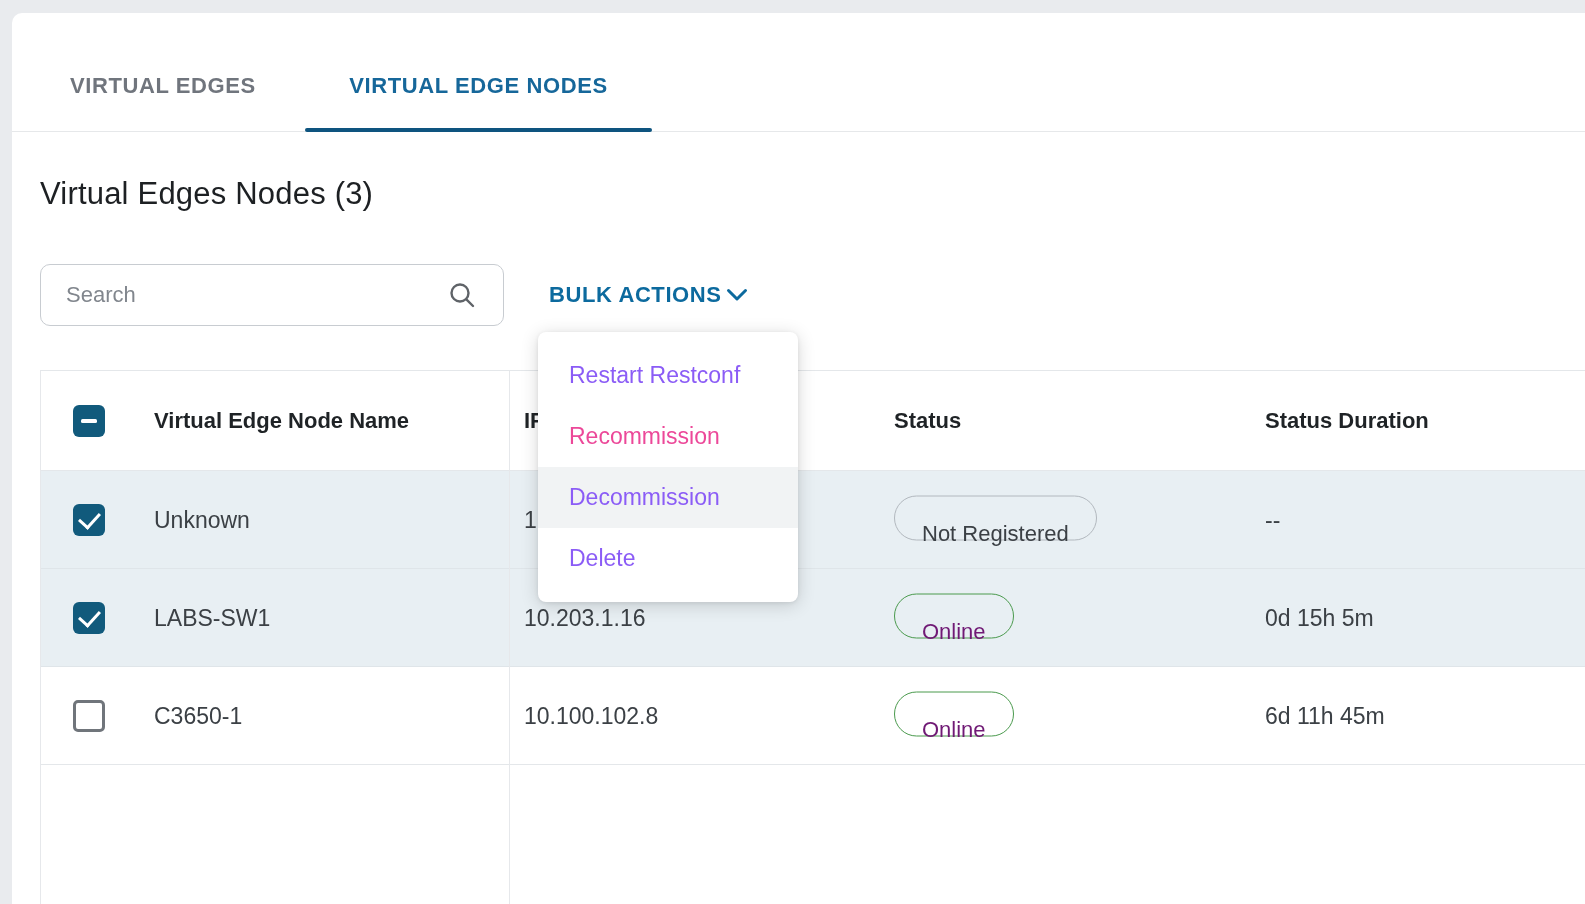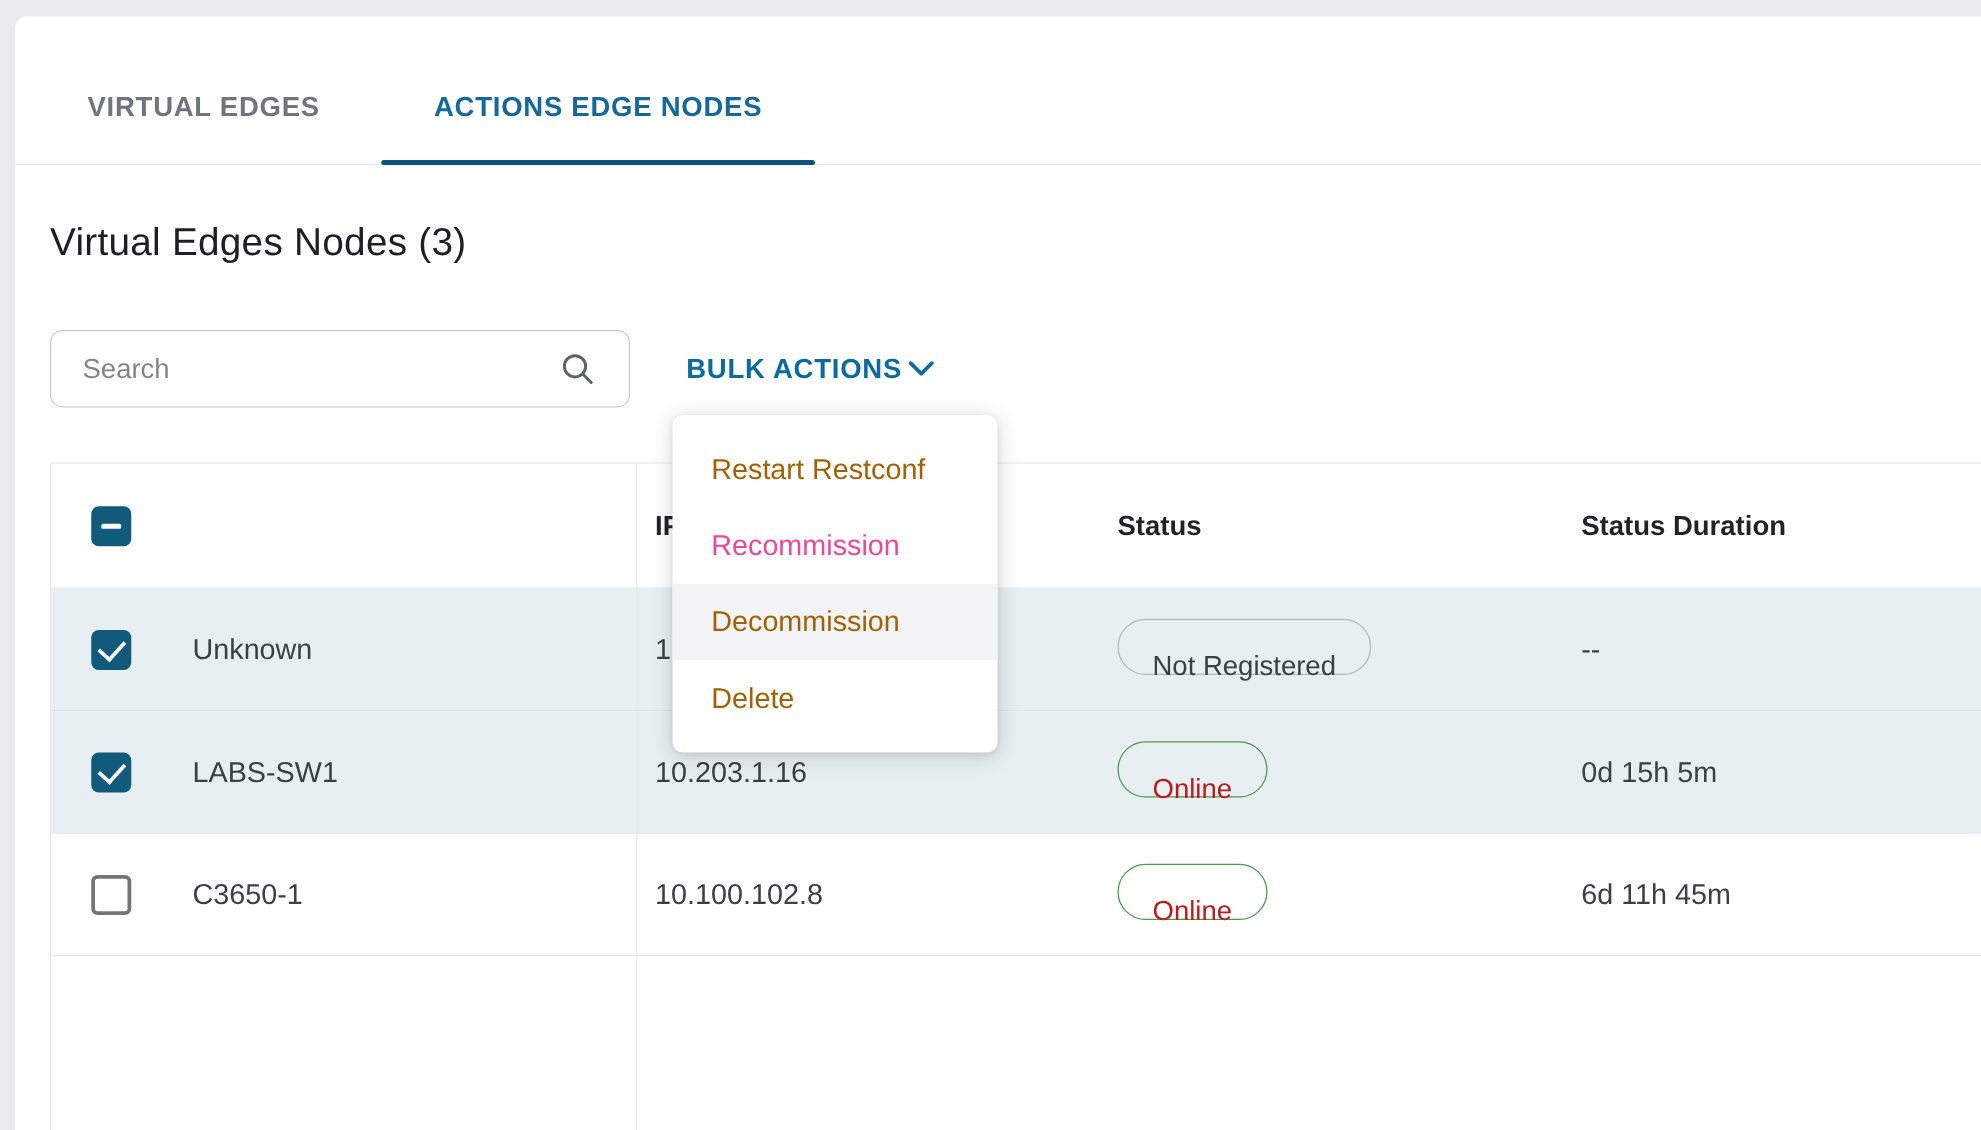--- a/index.html
+++ b/index.html
@@ -90,44 +90,44 @@
     content:"";position:absolute;left:8px;top:14px;width:16px;height:4px;
     background:#fff;border-radius:1.5px;
   }
   .cb.off{background:#fff;border:3px solid #70757b;border-radius:5px;}
   
   .badge{
     display:inline-block;height:45px;line-height:42px;border-radius:23px;
     padding:16px 27px;font-size:22px;box-sizing:border-box;border:1.5px solid;
   }
   .badge.neutral{border-color:#b2b8be;color:#3b4045;}
-  .badge.positive{border-color:#4a9a4d;color:#b91c1c;}
+  .badge.positive{border-color:#4a9a4d;color:#701a75;}
   
   .menu{
     position:absolute;left:526px;top:319px;width:260px;
     background:#fff;border-radius:8px;z-index:10;
     box-shadow:0 3px 18px rgba(0,0,0,0.16), 0 1px 4px rgba(0,0,0,0.08);
     padding:13px 0;
   }
   .mi{
     height:61px;line-height:61px;padding:0 31px;
-    font-size:23px;color:#a16207;cursor:pointer;white-space:nowrap;
+    font-size:23px;color:#8b5cf6;cursor:pointer;white-space:nowrap;
   }
   .mi.disabled{color:#ec4899;cursor:default;}
   .mi.hovered{background:#f1f3f4;}
 </style>
 </head>
 <body>
 
 <div class="card">
 
   <div class="tabbar">
     <div class="tab t1">VIRTUAL EDGES</div>
     <div class="tab t2">
-      <span>ACTIONS EDGE NODES</span>
+      <span>VIRTUAL EDGE NODES</span>
       <span class="underline"></span>
     </div>
   </div>
 
   <h1 class="heading">Virtual Edges Nodes (3)</h1>
 
   <div class="searchbox">
     <input type="text" placeholder="Search" style="">
     <svg class="search-ic" width="30" height="30" viewBox="0 0 30 30">
       <circle cx="13" cy="13" r="8.5" fill="none" stroke="#5f6368" stroke-width="2.4"></circle>
@@ -142,20 +142,21 @@
     </svg>
   </div>
 
   <div class="table">
     <div class="col-divider"></div>
 
     <div class="tr head">
       <span class="cell c-check">
         <span class="cb on dash"></span>
       </span>
+      <span class="cell c-name th">Virtual Edge Node Name</span>
       <span class="cell c-ip th">IP Address</span>
       <span class="cell c-status th">Status</span>
       <span class="cell c-dur th">Status Duration</span>
     </div>
 
     <div class="tr row sel">
       <span class="cell c-check">
         <span class="cb on check"></span>
       </span>
       <span class="cell c-name td">Unknown</span>

